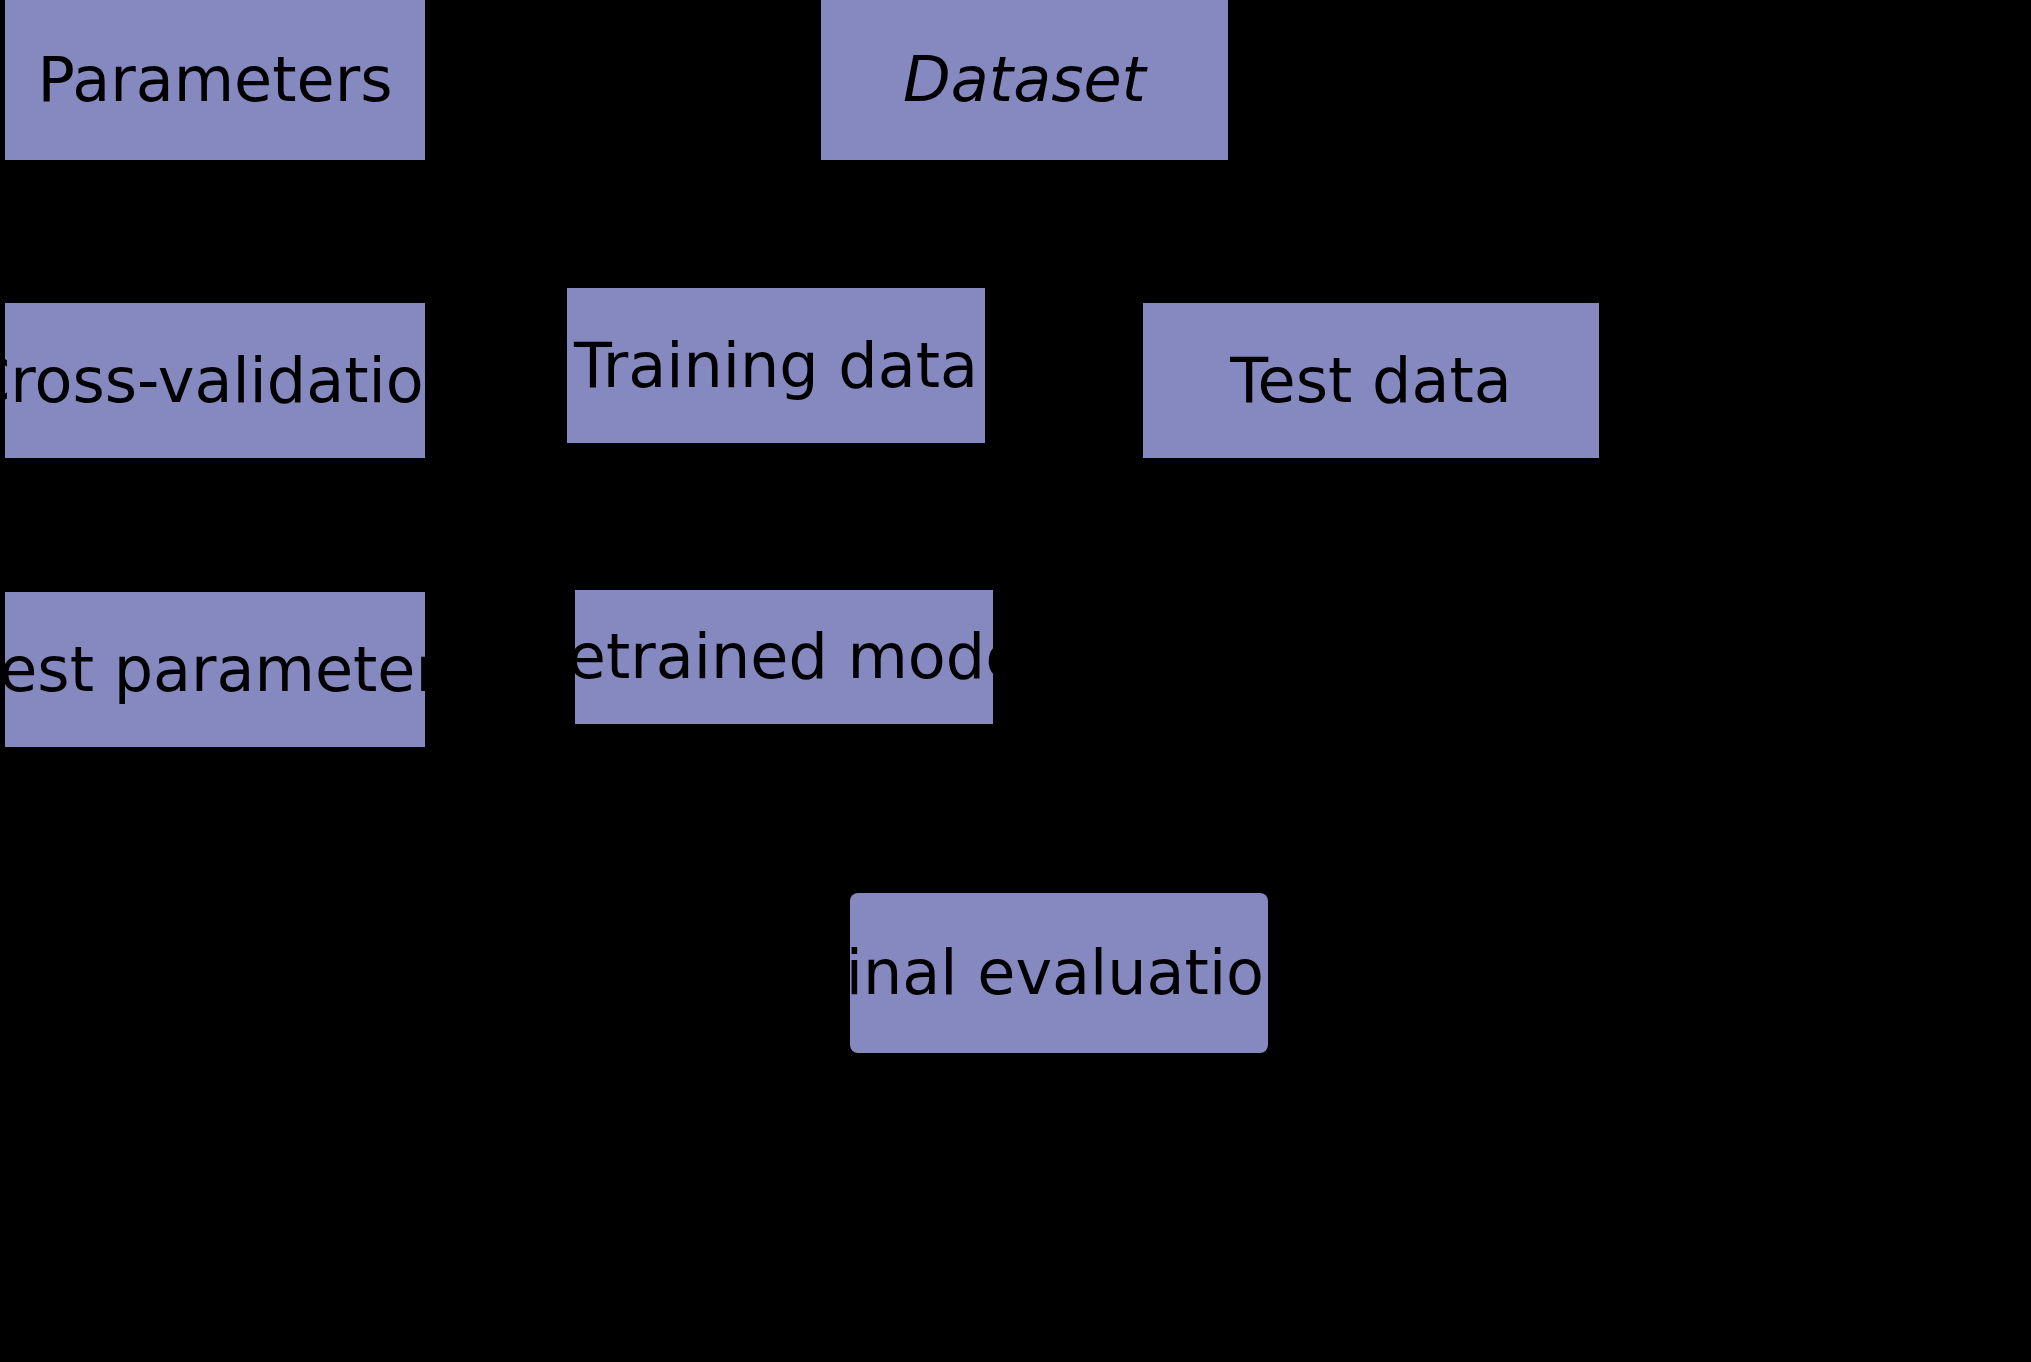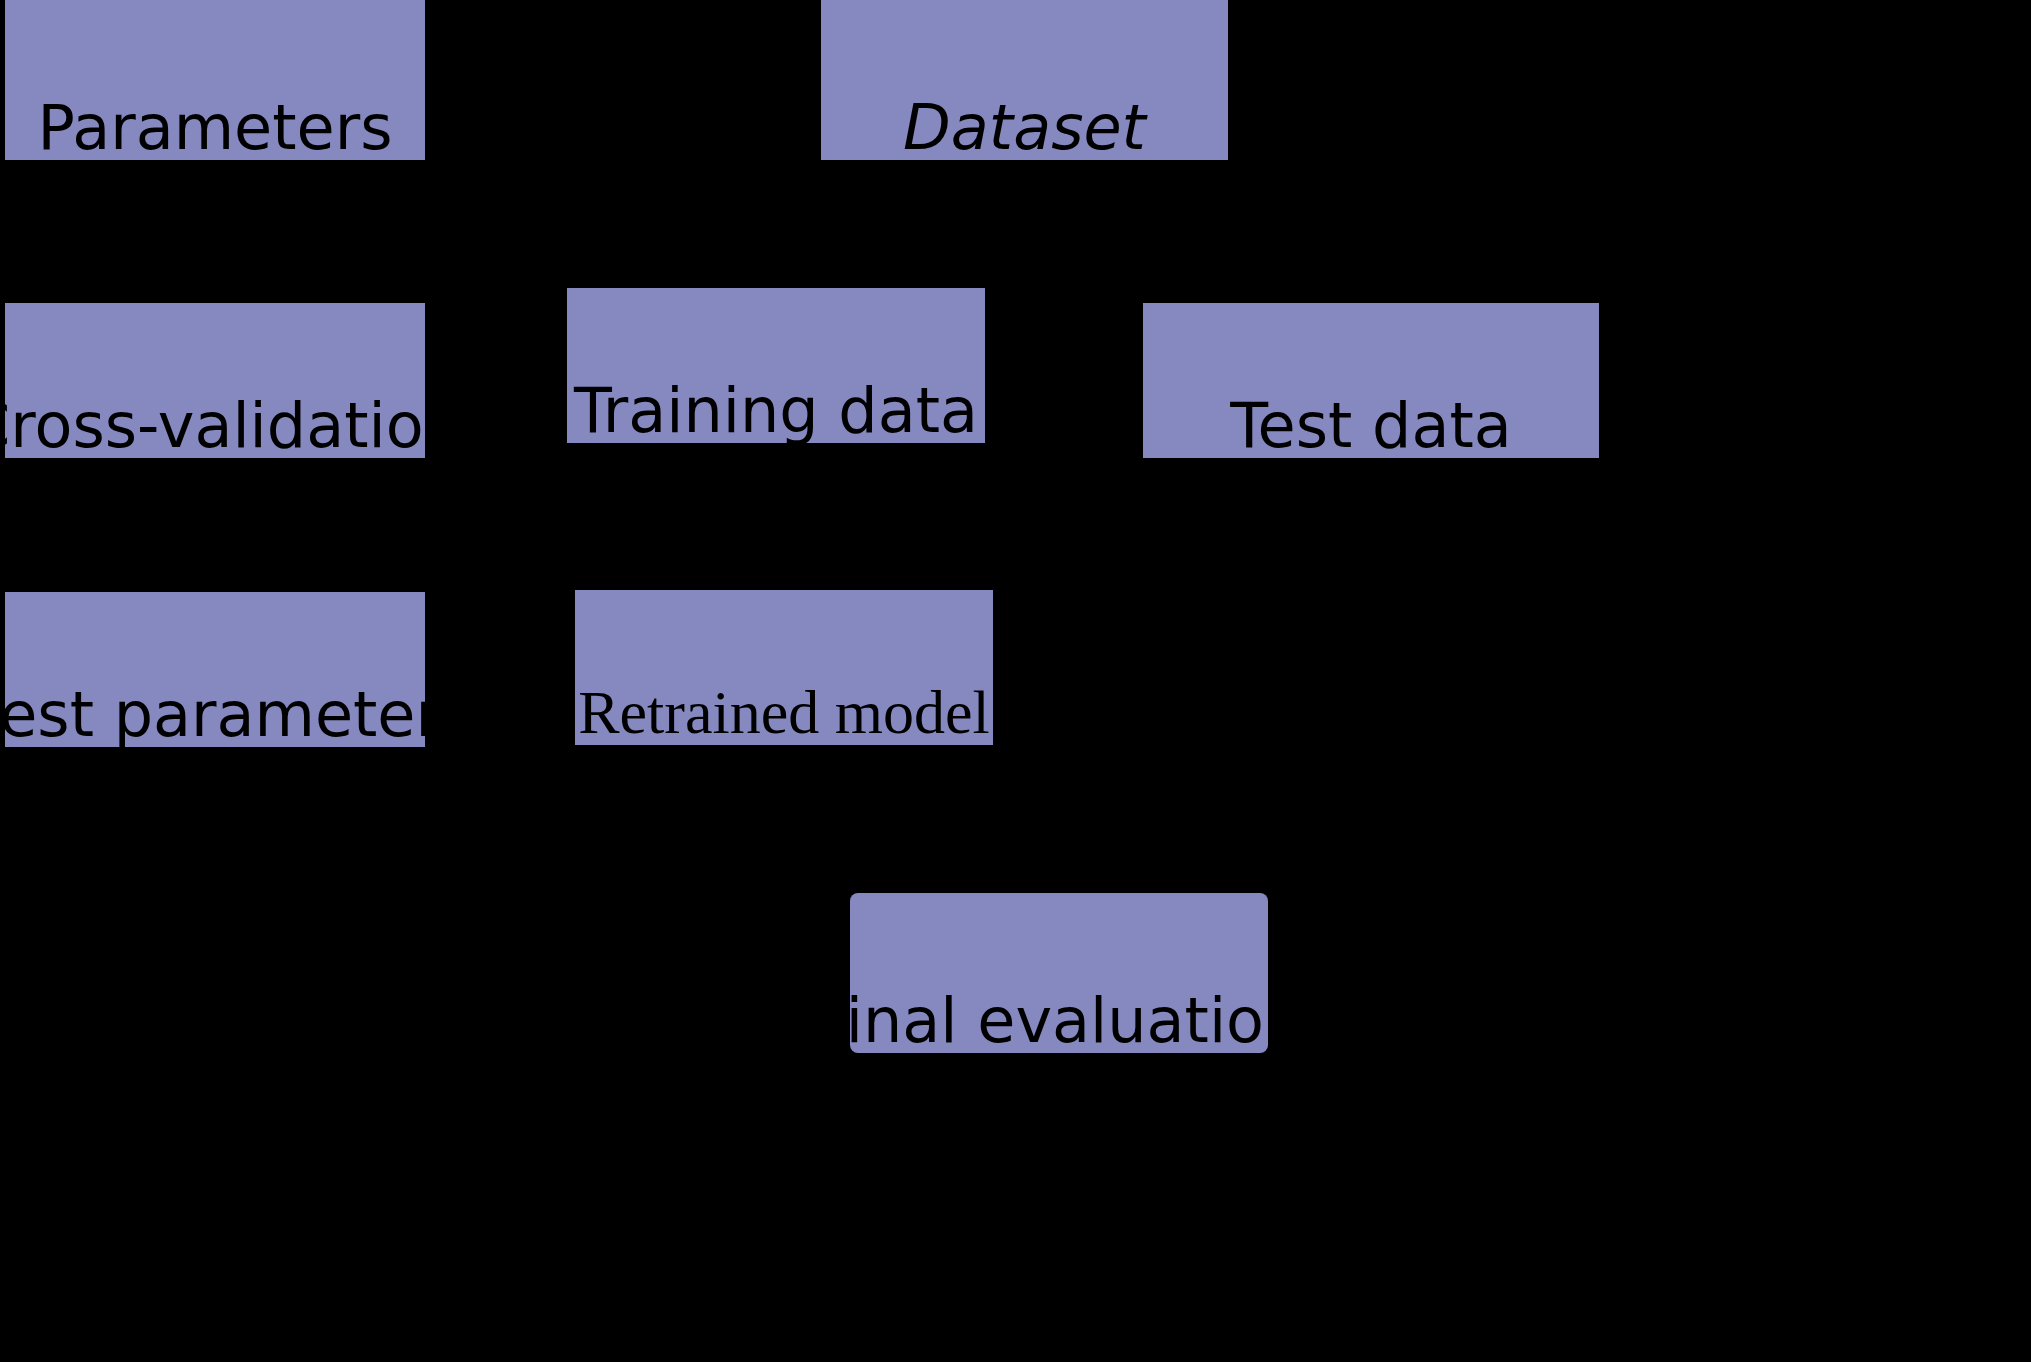--- a/index.html
+++ b/index.html
@@ -15,39 +15,39 @@
     background: #000000;
     overflow: hidden;
     font-family: "DejaVu Sans", sans-serif;
   }
   .node {
     position: absolute;
     box-sizing: border-box;
     background: #8689c0;
     color: #000000;
     display: flex;
-    align-items: flex-end;
+    align-items: center;
     justify-content: center;
     text-align: center;
     font-size: 62px;
     line-height: 1.05;
     letter-spacing: 0px;
     white-space: nowrap;
     overflow: visible;
   }
   
   #node-parameters   { left: 5px;    top: 0px;   width: 420px; height: 160px; }
   #node-dataset      { left: 821px;  top: 0px;   width: 407px; height: 160px; font-style: italic; }
   
   #node-cross-validation { left: 5px;    top: 303px; width: 420px; height: 155px; }
   #node-training-data    { left: 567px;  top: 288px; width: 418px; height: 155px; }
   #node-test-data        { left: 1143px; top: 303px; width: 456px; height: 155px; }
   
   #node-best-parameters  { left: 5px;   top: 592px; width: 420px; height: 155px; }
-  #node-retrained-model  { left: 575px; top: 590px; width: 418px; height: 155px; font-family: Liberation Serif, serif; }
+  #node-retrained-model  { left: 575px; top: 590px; width: 418px; height: 134px; }
   
   #node-final-evaluation { left: 850px; top: 893px; width: 418px; height: 160px; border-radius: 8px; }
 </style>
 </head>
 <body>
 
 <div id="canvas">
 
   <div class="node" id="node-parameters">
     <span>Parameters</span>

